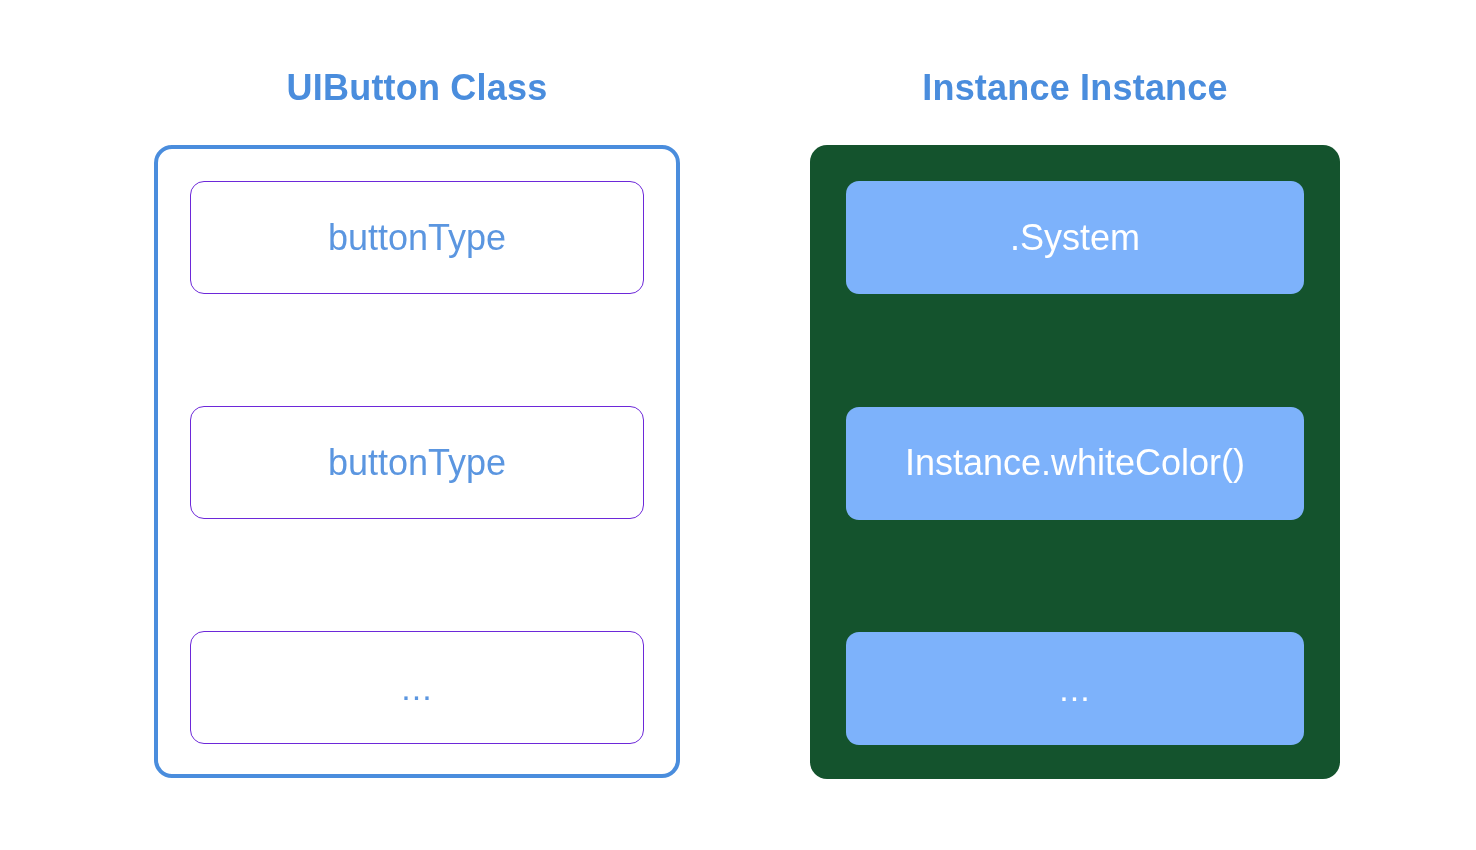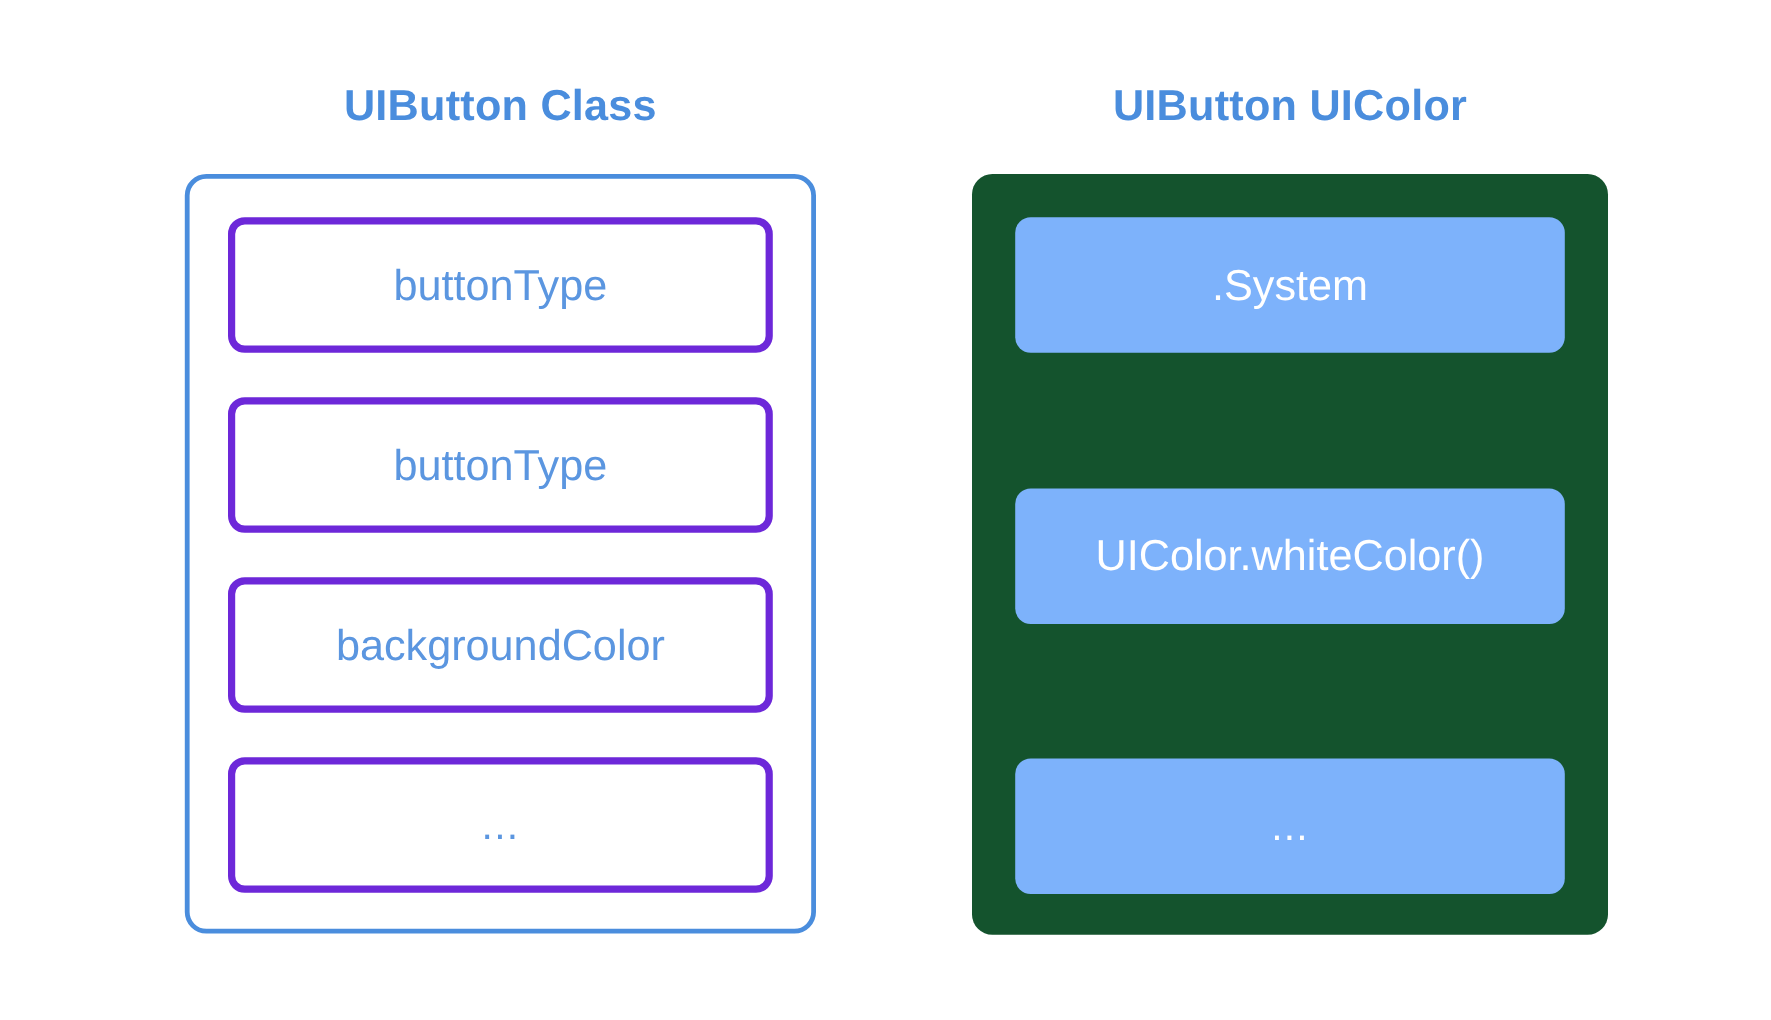--- a/index.html
+++ b/index.html
@@ -88,21 +88,21 @@
   
   .slot {
     height: 113px;
     display: flex;
     align-items: center;
     justify-content: center;
     box-sizing: border-box;
   }
 
   .slot-outlined {
-    border: 6px solid #6d28d9;
+    border: 1px solid #6d28d9;
     border-radius: 14px;
     background: #ffffff;
   }
 
   .slot-filled {
     background: #7db2fb;
     border-radius: 13px;
   }
 
   .slot-label {
@@ -133,46 +133,43 @@
       <div class="slot-stack">
 
         <div class="slot slot-outlined">
           <span class="slot-label">buttonType</span>
         </div>
 
         <div class="slot slot-outlined">
           <span class="slot-label">buttonType</span>
         </div>
 
-        <div class="slot slot-outlined">
-          <span class="slot-label">backgroundColor</span>
-        </div>
 
         <div class="slot slot-outlined">
           <span class="slot-label ellipsis">...</span>
         </div>
 
       </div>
     </div>
   </div>
 
   <div class="column column-right">
 
-    <div class="panel-title">UIButton UIColor</div>
+    <div class="panel-title">Instance Instance</div>
 
     <div class="panel panel-instance">
 
       <div class="slot-stack">
 
         <div class="slot slot-filled">
           <span class="slot-label">.System</span>
         </div>
 
         <div class="slot slot-filled">
-          <span class="slot-label">UIColor.whiteColor()</span>
+          <span class="slot-label">Instance.whiteColor()</span>
         </div>
 
 
         <div class="slot slot-filled">
           <span class="slot-label ellipsis">...</span>
         </div>
 
       </div>
     </div>
   </div>

